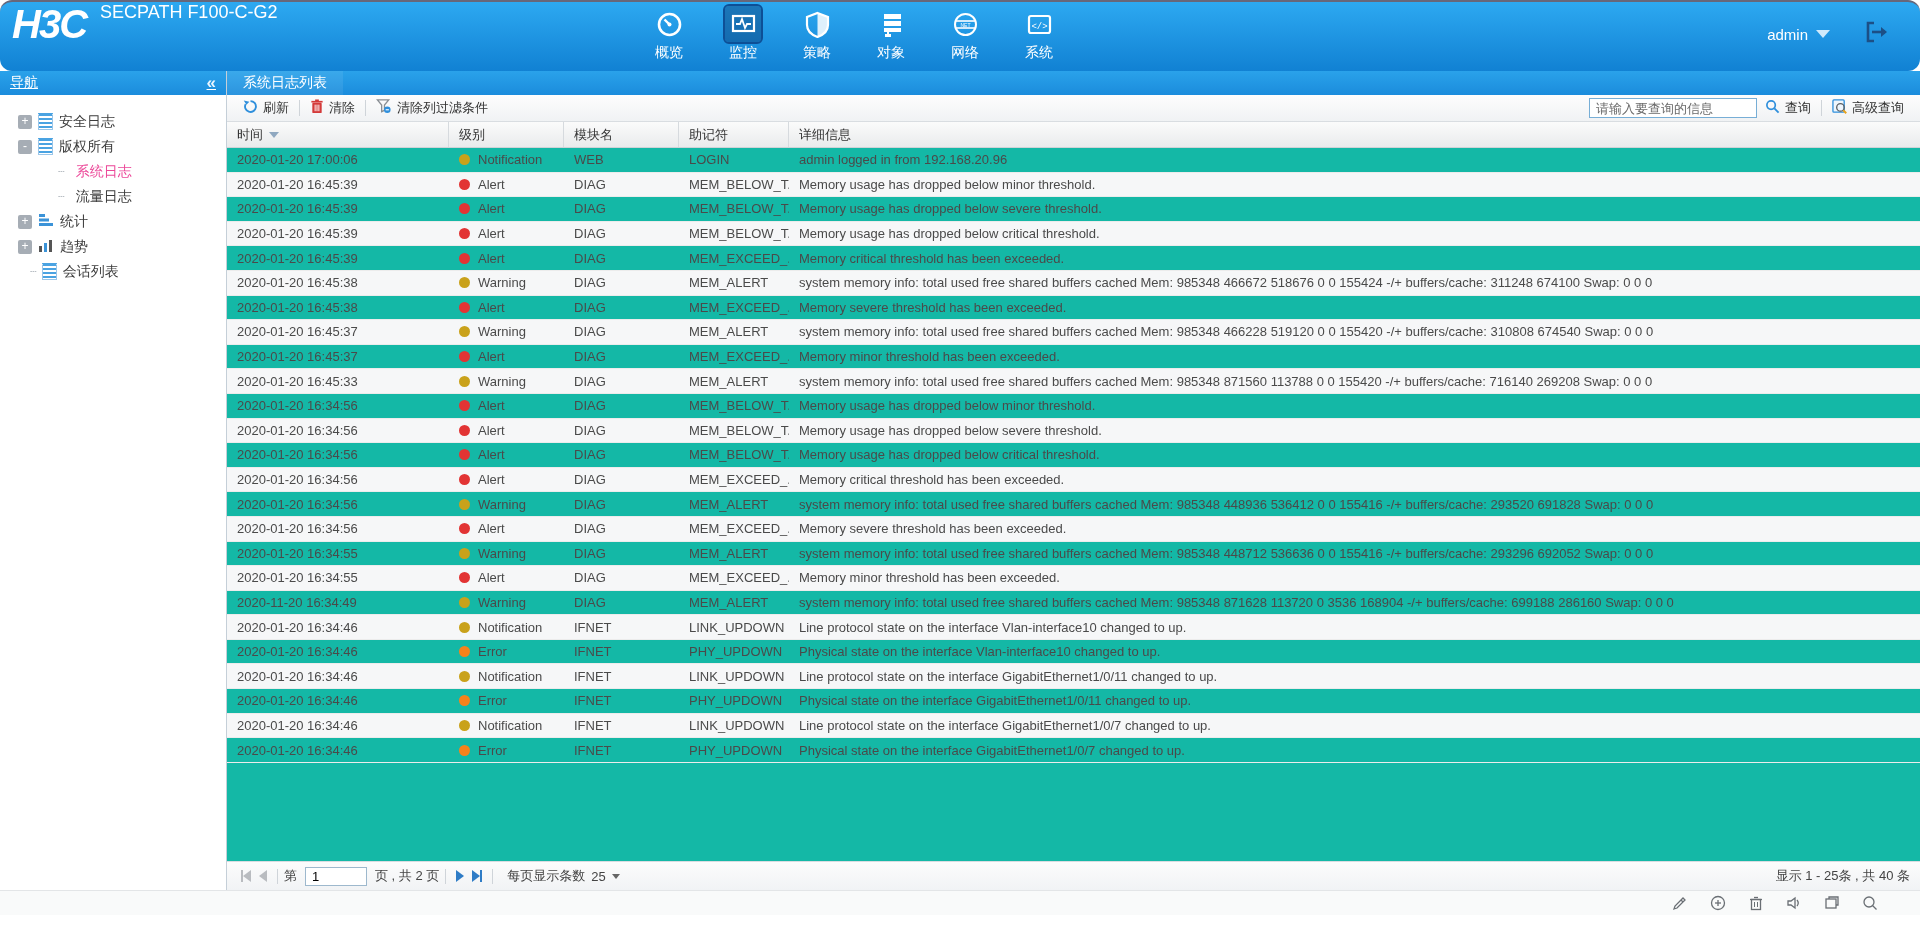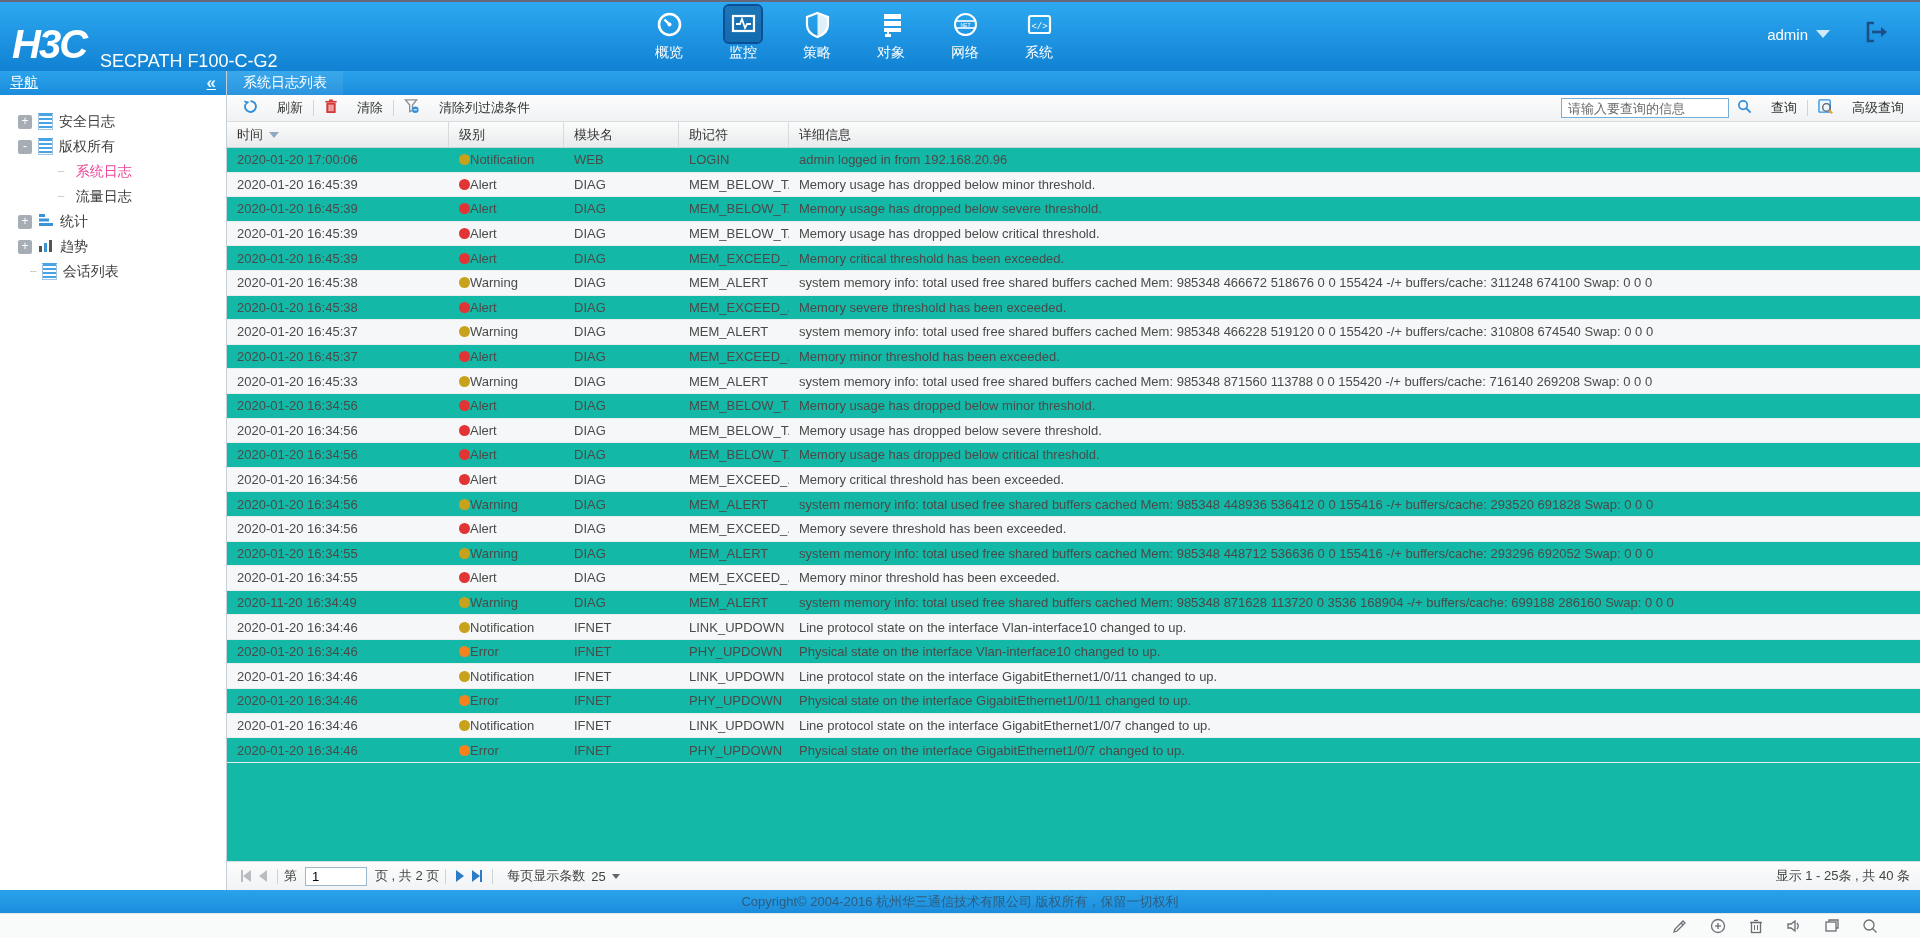--- a/index.html
+++ b/index.html
@@ -1,20 +1,20 @@
 <!DOCTYPE html>
 <html><head>
 <meta charset="utf-8">
 <style>
   * { margin:0; padding:0; box-sizing:border-box; }
   html,body { width:1920px; height:938px; overflow:hidden; font-family:"Liberation Sans","DejaVu Sans",sans-serif; background:#fff; }
   .app { width:1920px; height:938px; display:flex; flex-direction:column; }
 
   
-  .header { height:71px; background:linear-gradient(#2da9f1,#1181d3); border-top:2px solid #67677a; display:flex; align-items:flex-end; position:relative; flex:0 0 auto; }
+  .header { height:71px; background:linear-gradient(#2da9f1,#1181d3); border-top:2px solid #67677a; display:flex; align-items:flex-start; position:relative; flex:0 0 auto;border-radius:12px; }
   .logo { font-size:40px; font-weight:bold; font-style:italic; color:#fff; letter-spacing:-2px; margin:0 14px 4px 12px; }
   .product-title { color:#fff; font-size:18px; width:180px; line-height:20px; }
   .nav { position:absolute; left:632px; top:4px; display:flex; }
   .nav-item { width:74px; display:flex; flex-direction:column; align-items:center; cursor:pointer; }
   .nav-icon { width:36px; height:36px; display:flex; align-items:center; justify-content:center; border-radius:4px; }
   .nav-item.active .nav-icon { background:rgba(9,60,118,.45); outline:2px solid #0d4f96; }
   .nav-label { color:#fff; font-size:14px; margin-top:2px; }
   .user-area { position:absolute; right:30px; top:18px; display:flex; align-items:center; }
   .user-name { color:#fff; font-size:15px; }
   .caret { width:0; height:0; border-left:7px solid transparent; border-right:7px solid transparent; border-top:8px solid #cfe9fb; margin-left:8px; }
@@ -32,37 +32,37 @@
   .expander { width:14px; height:14px; background:#a6adb5; color:#fff; font-size:12px; line-height:13px; text-align:center; margin-left:18px; margin-right:6px; border-radius:2px; flex:0 0 auto; }
   .doc-icon { width:15px; height:17px; background:repeating-linear-gradient(#fff 0 2px,#4aa3e2 2px 4px); border:1px solid #9cc6e8; border-top:3px double #4aa3e2; flex:0 0 auto; }
   .indent2 { margin-left:58px; }
   .dots { color:#b8bec4; font-size:11px; margin-right:4px; letter-spacing:1px; }
 
   .main { flex:1; display:flex; flex-direction:column; min-width:0; }
   .tabstrip { height:24px; background:linear-gradient(#2aa2ea,#1b8cdc); display:flex; align-items:center; flex:0 0 auto; }
   .tab { color:#fff; font-size:14px; padding:0 16px; height:100%; display:flex; align-items:center; background:rgba(255,255,255,.08);text-align:center; }
 
   .toolbar { height:27px; background:linear-gradient(#fdfdfd,#f0f2f4); border-bottom:1px solid #d9dde1; display:flex; align-items:center; padding:0 8px; flex:0 0 auto; }
-  .tbtn { display:flex; align-items:center; gap:19px; font-size:13px; color:#333; padding:0 8px; cursor:pointer; }
+  .tbtn { display:flex; align-items:center; gap:5px; font-size:13px; color:#333; padding:0 8px; cursor:pointer; }
   .tsep { width:1px; height:16px; background:#cfd4d9; margin:0 2px; }
   .toolbar-right { margin-left:auto; display:flex; align-items:center; }
   .search-input { width:168px; height:20px; border:1px solid #77aed6; font-size:13px; padding:0 6px; color:#333; }
   .search-input::placeholder { color:#6b6b6b; }
 
   
   .grid-cols { display:grid; grid-template-columns:222px 115px 115px 110px 1fr; }
   .thead { height:26px; background:linear-gradient(#fbfbfb,#e9ebec); border-bottom:1px solid #cfd3d7; align-items:center; font-size:13px; color:#333; flex:0 0 auto; }
   .th { padding-left:10px; height:100%; display:flex; align-items:center; border-right:1px solid #d6dade; cursor:pointer; }
   .th:last-child { border-right:none; }
   .sort-arrow { width:0;height:0;border-left:5px solid transparent;border-right:5px solid transparent;border-top:6px solid #8fa8c0; margin-left:6px; }
   .tbody { flex:1; overflow:hidden; background:#14b8a6; }
   .trow { height:24.6px; align-items:center; font-size:13px; color:#4a4a4a; border-bottom:1px solid #ececec; cursor:default; }
   .trow:nth-child(even) { background:#f6f7f8; }
   .td { padding-left:10px; white-space:nowrap; overflow:hidden; }
-  .level-cell { display:flex; align-items:center; }
+  .level-cell { display:flex; align-items:center; gap:8px; }
   .dot { width:11px; height:11px; border-radius:50%; flex:0 0 auto; }
 
   
   .pagination { height:29px; border-top:1px solid #d9dde1; background:linear-gradient(#fcfcfc,#f1f3f5); display:flex; align-items:center; padding:0 10px; font-size:13px; color:#444; flex:0 0 auto; }
   .pgbtn { display:flex; align-items:center; margin:0 4px; cursor:pointer; }
   .tri { width:0; height:0; border-top:6px solid transparent; border-bottom:6px solid transparent; }
   .tri.left  { border-right:8px solid #b9bcc0; }
   .tri.right { border-left:8px solid #2f7cc6; }
   .bar { width:2px; height:12px; }
   .bar.gray { background:#b9bcc0; } .bar.blue { background:#2f7cc6; }
@@ -566,23 +566,20 @@
         <span class="perpage">
           <span>每页显示条数</span>
           <span>25</span>
           <span class="small-caret"></span>
         </span>
         <span class="range">显示 1 - 25条 , 共 40 条</span>
       </div>
     </main>
   </div>
 
-  <footer class="copyright">
-    <span>Copyright© 2004-2016 杭州华三通信技术有限公司 版权所有，保留一切权利</span>
-  </footer>
 
   <div class="bottom-strip">
     <span class="strip-icon">
         <svg width="16" height="16" viewBox="0 0 16 16">
           <path d="M2 14 L5 13 L13 5 L11 3 L3 11 Z" fill="none" stroke="#6a6f74" stroke-width="1.3"></path>
           <line x1="9" y1="5" x2="11" y2="7" stroke="#6a6f74" stroke-width="1.3"></line>
         </svg>
       </span>
     <span class="strip-icon">
         <svg width="16" height="16" viewBox="0 0 16 16">

